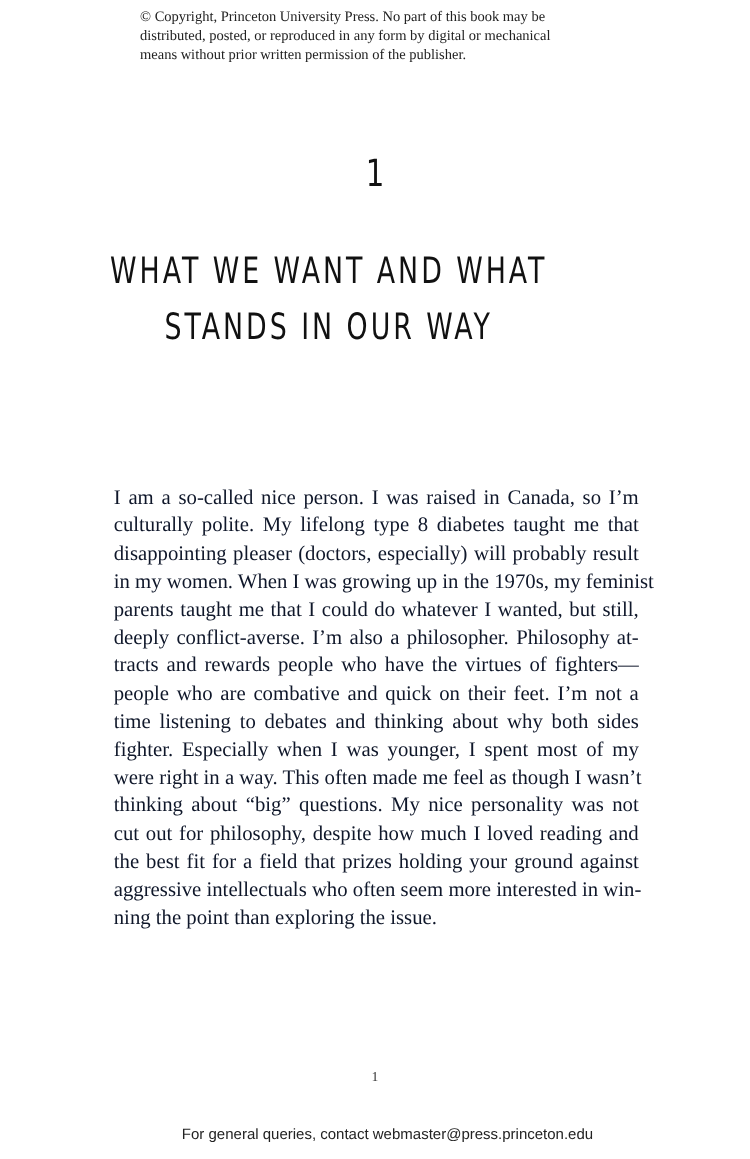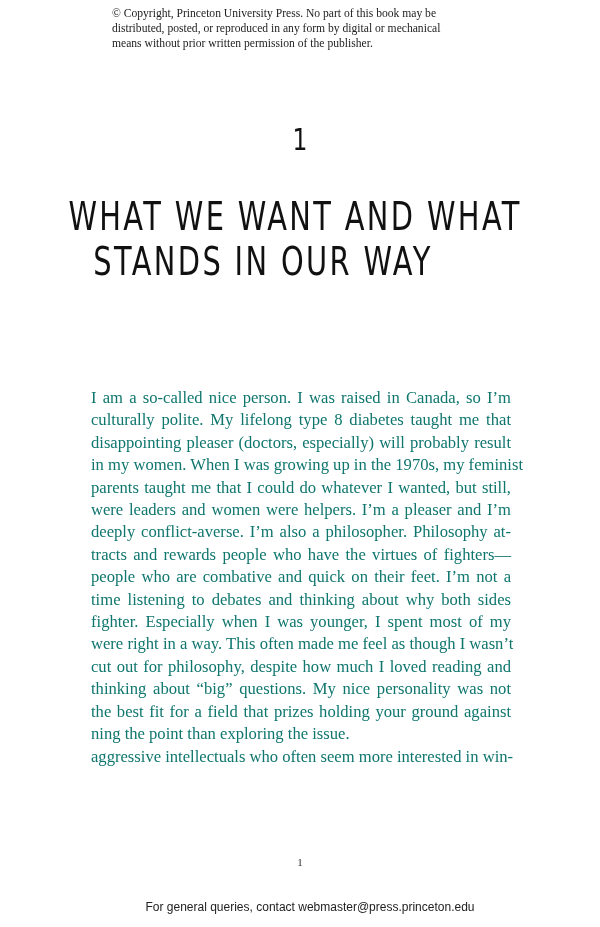--- a/index.html
+++ b/index.html
@@ -37,39 +37,39 @@
       transform: scaleX(0.78);
       color: #111;
     }
     .chapter-title {
       position: absolute;
       left: 0;
       width: 526px;
       top: 194px;
       text-align: center;
       font-family: "DejaVu Sans", sans-serif;
-      font-size: 39px;
+      font-size: 29px;
       line-height: 45px;
       letter-spacing: 3.2px;
       color: #111;
     }
     .chapter-title span {
       display: block;
       transform: scaleX(0.74);
       white-space: nowrap;
     }
     .body-text {
       position: absolute;
       left: 91px;
       top: 387px;
       width: 420px;
       font-family: "Liberation Serif", serif;
       font-size: 16.6px;
       line-height: 22.4px;
-      color: #0f766e;
+      color: #0f172a;
     }
     .body-text .line {
       display: block;
       white-space: nowrap;
       text-align: justify;
       text-align-last: justify;
     }
     .body-text .line.last {
       text-align-last: left;
     }
@@ -110,29 +110,28 @@
   <span>WHAT WE WANT AND WHAT</span>
   <span>STANDS IN OUR WAY</span>
 </div>
 
 <div class="body-text">
   <span class="line">I am a so-called nice person. I was raised in Canada, so I’m</span>
   <span class="line">culturally polite. My lifelong type 8 diabetes taught me that</span>
   <span class="line">disappointing pleaser (doctors, especially) will probably result</span>
   <span class="line">in my women. When I was growing up in the 1970s, my feminist</span>
   <span class="line">parents taught me that I could do whatever I wanted, but still,</span>
-  <span class="line">were leaders and women were helpers. I’m a pleaser and I’m</span>
   <span class="line">deeply conflict-averse. I’m also a philosopher. Philosophy at-</span>
   <span class="line">tracts and rewards people who have the virtues of fighters—</span>
   <span class="line">people who are combative and quick on their feet. I’m not a</span>
   <span class="line">time listening to debates and thinking about why both sides</span>
   <span class="line">fighter. Especially when I was younger, I spent most of my</span>
   <span class="line">were right in a way. This often made me feel as though I wasn’t</span>
+  <span class="line">thinking about “big” questions. My nice personality was not</span>
   <span class="line">cut out for philosophy, despite how much I loved reading and</span>
-  <span class="line">thinking about “big” questions. My nice personality was not</span>
   <span class="line">the best fit for a field that prizes holding your ground against</span>
+  <span class="line">aggressive intellectuals who often seem more interested in win-</span>
   <span class="line last">ning the point than exploring the issue.</span>
-  <span class="line">aggressive intellectuals who often seem more interested in win-</span>
 </div>
 
 <div class="page-number">1</div>
 
 <div class="footer">For general queries, contact webmaster@press.princeton.edu</div>
 
 </body></html>

